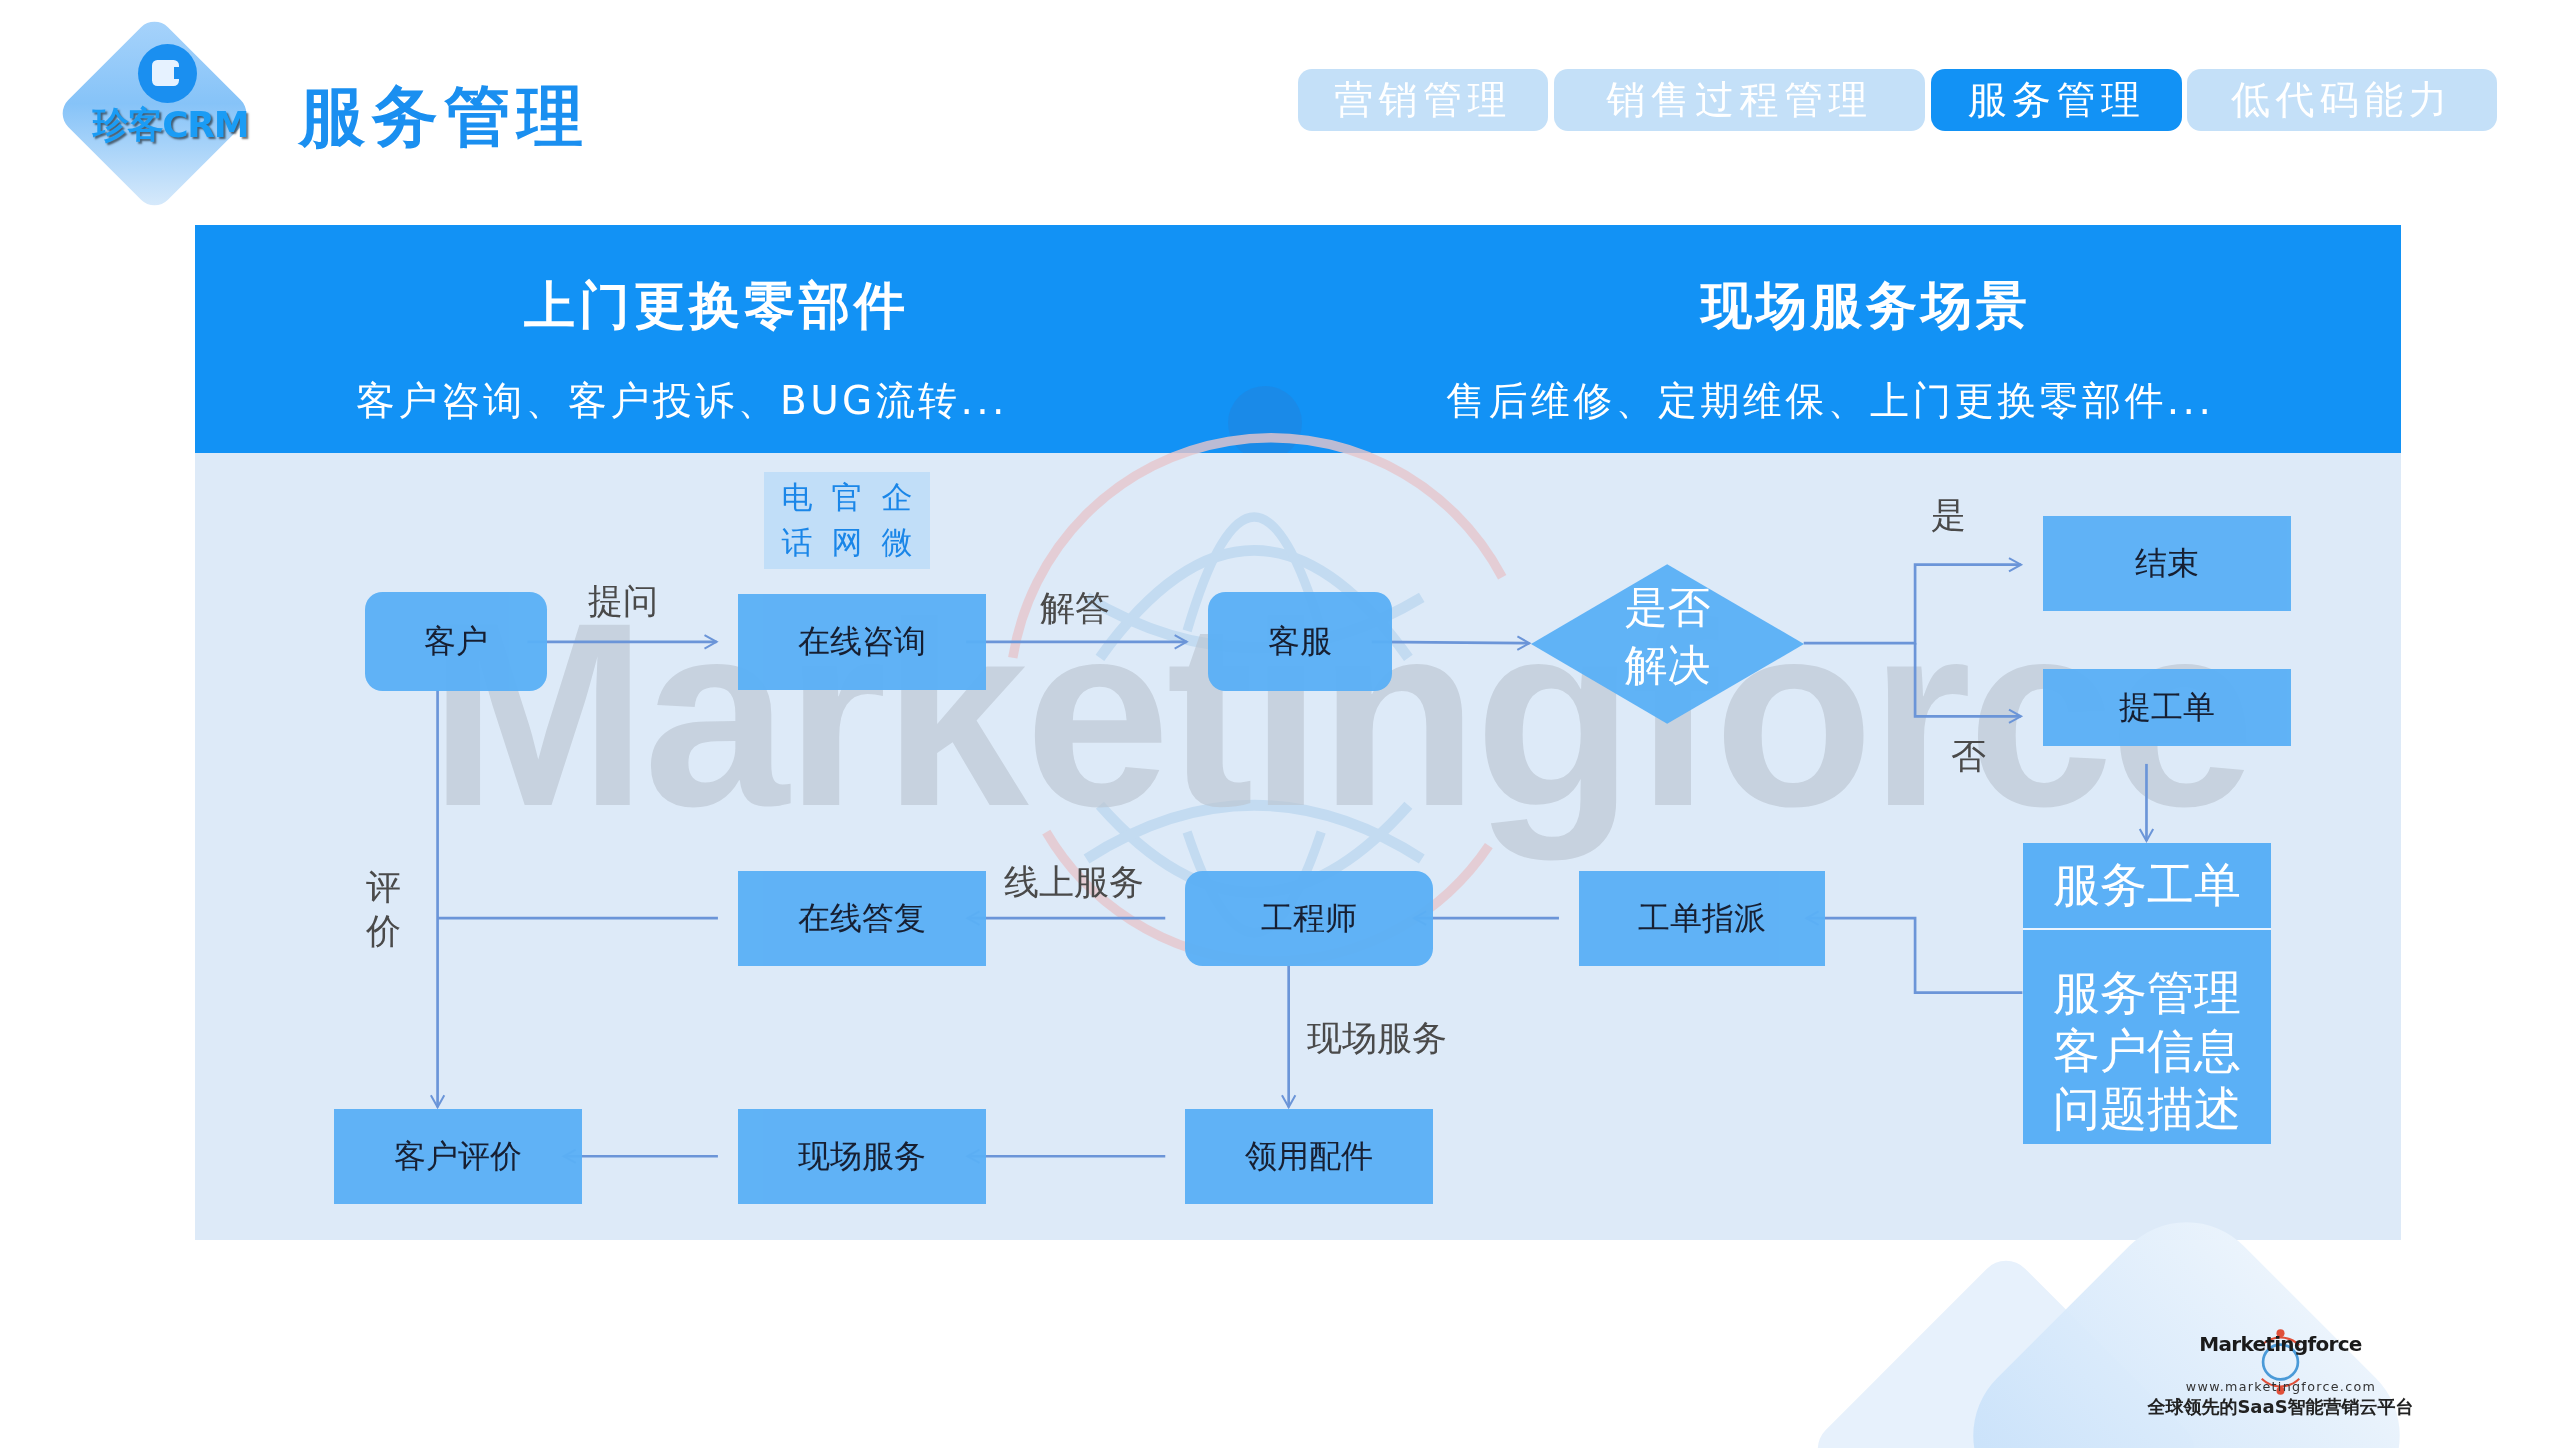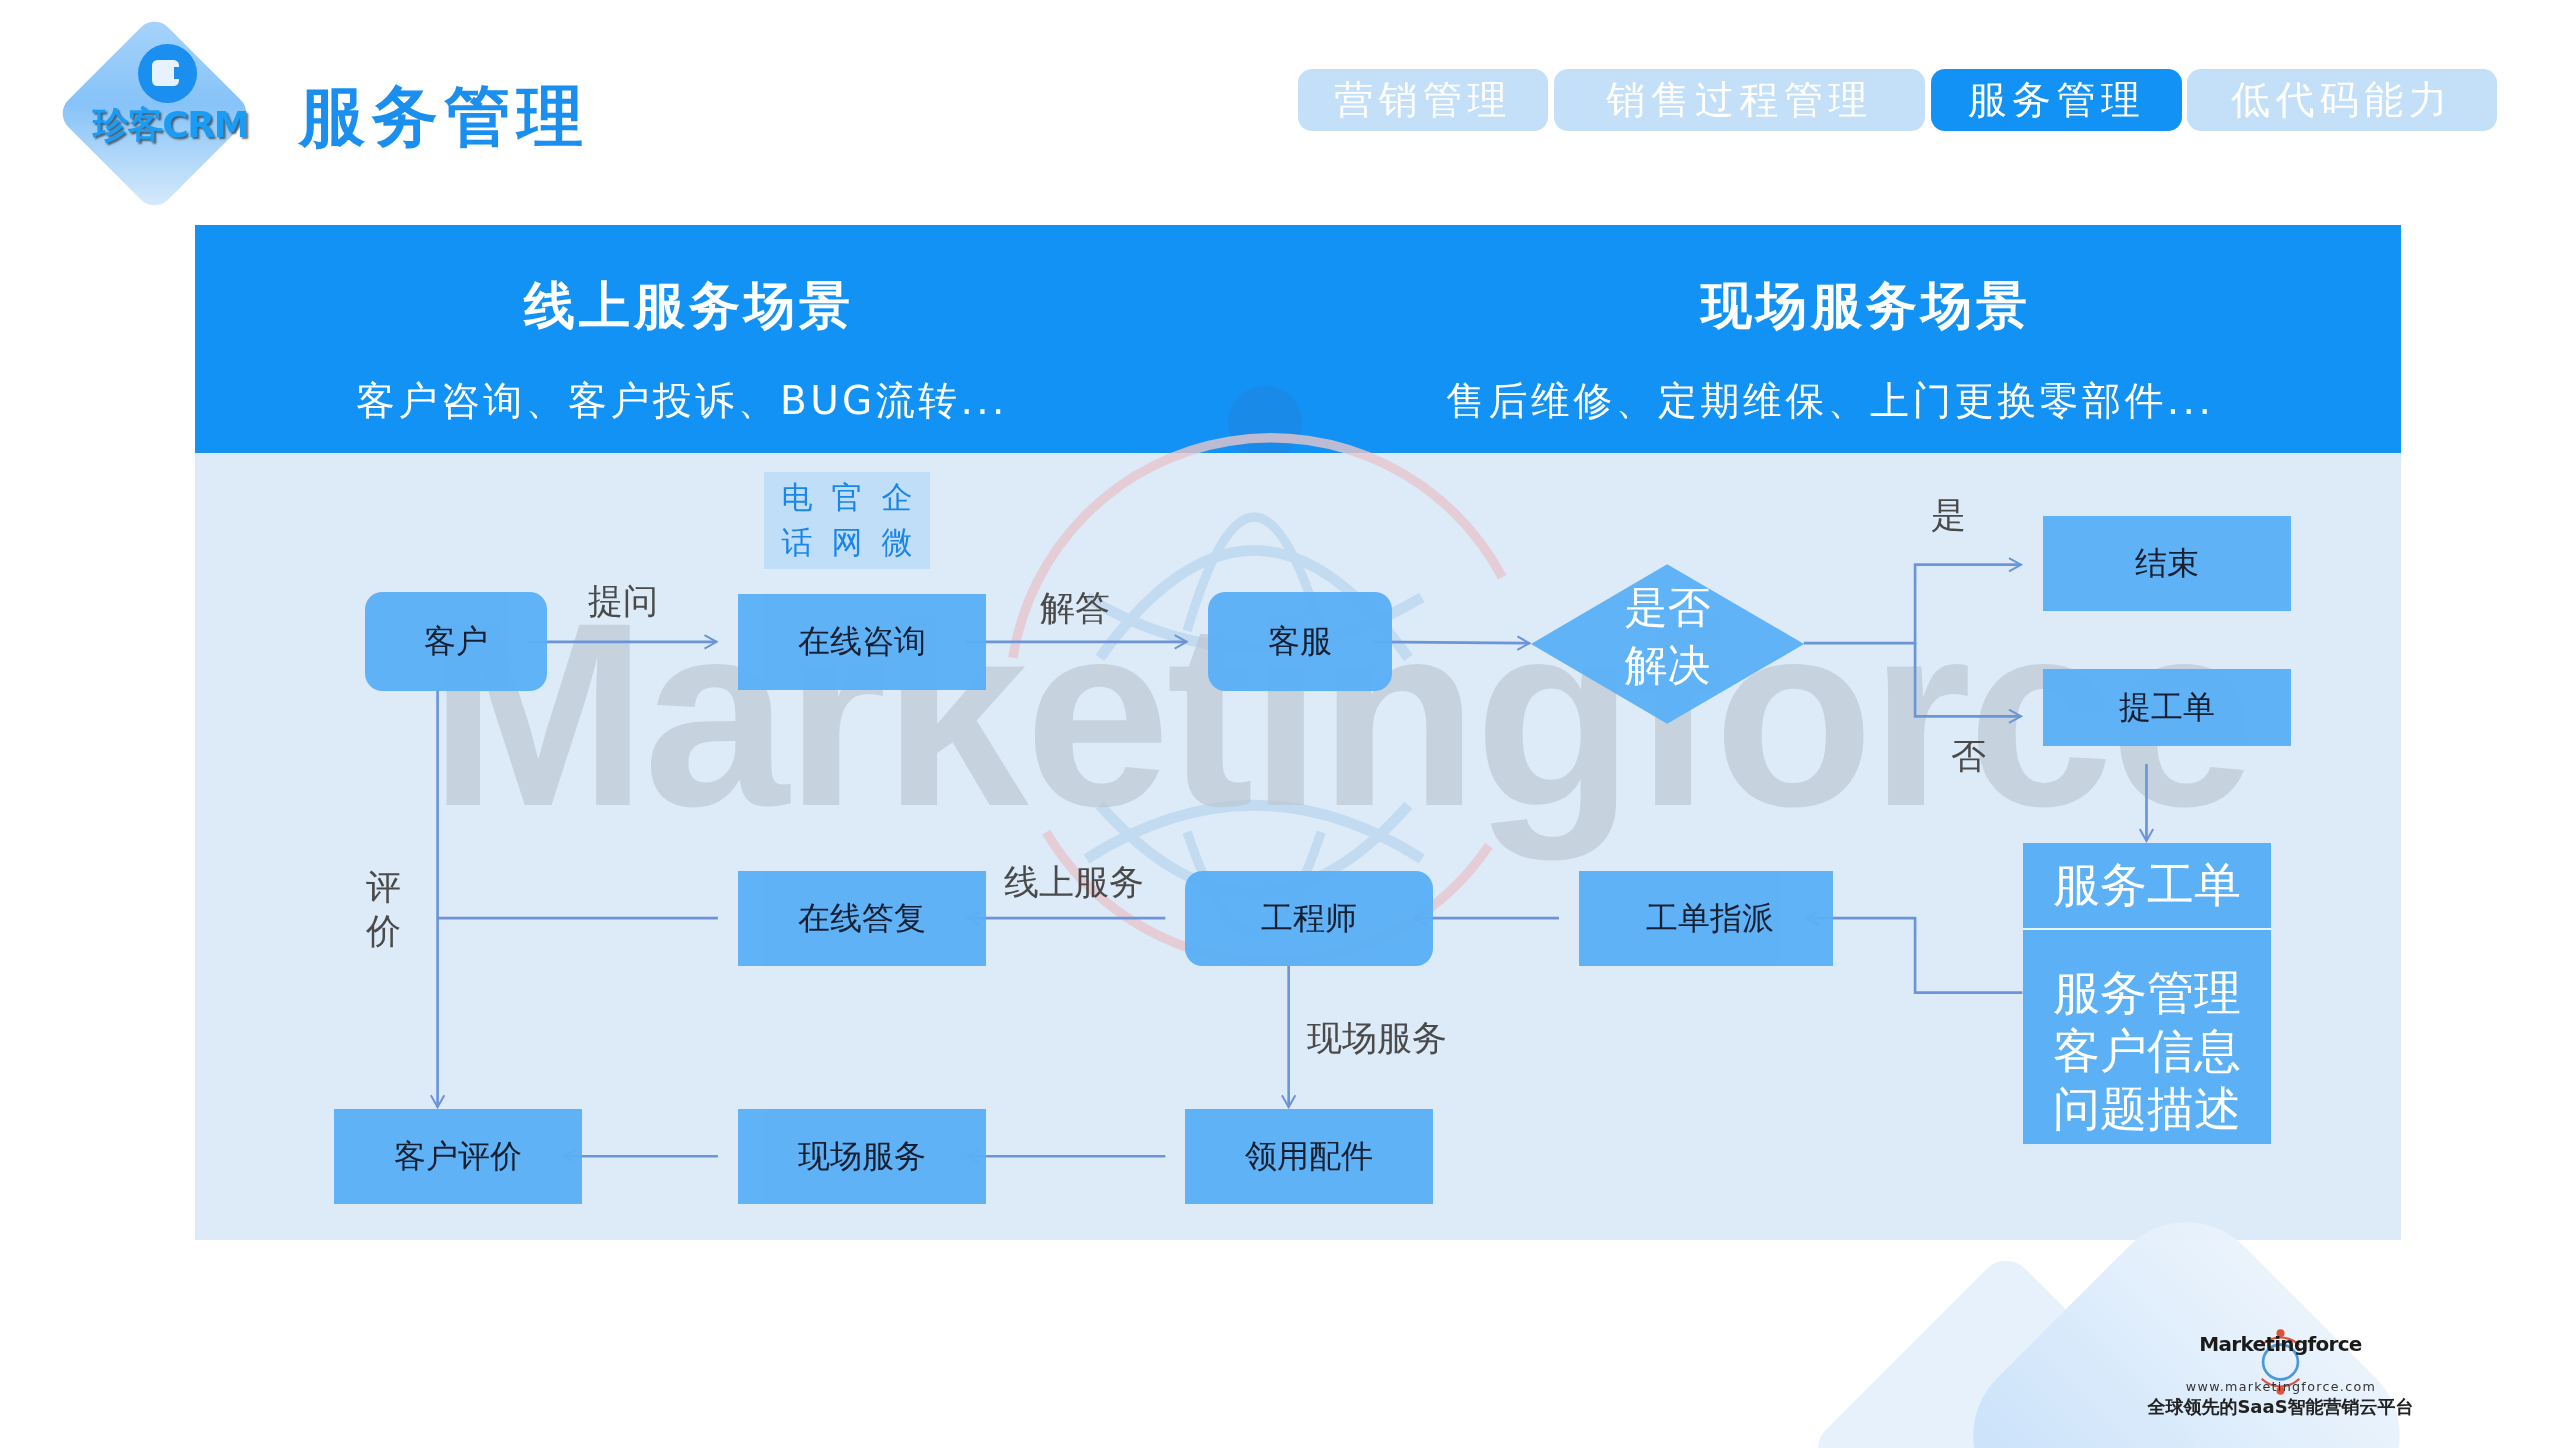--- a/index.html
+++ b/index.html
@@ -54,21 +54,21 @@
 
 <div class="abs tab" style="left:1298px;width:250px;">营销管理</div>
 <div class="abs tab" style="left:1554px;width:371px;">销售过程管理</div>
 <div class="abs tab active" style="left:1931px;width:251px;">服务管理</div>
 <div class="abs tab" style="left:2187px;width:310px;">低代码能力</div>
 
 <div class="abs banner">
   <div class="abs" style="left:0;top:0;width:2206px;height:229px;overflow:hidden;">
     <div class="abs" style="left:1033px;top:161px;width:74px;height:74px;border-radius:50%;background:#1f86e0;opacity:0.6;"></div>
   </div>
-  <div class="abs banner-title" style="left:329px;top:47px;">线上服务场景</div>
+  <div class="abs banner-title" style="left:329px;top:47px;">上门更换零部件</div>
   <div class="abs banner-sub" style="left:161px;top:149px;">客户咨询、客户投诉、BUG流转...</div>
   <div class="abs banner-title" style="left:1506px;top:47px;">现场服务场景</div>
   <div class="abs banner-sub" style="left:1251px;top:149px;">售后维修、定期维保、上门更换零部件...</div>
 </div>
 
 <div class="abs panel"></div>
 
 <svg class="abs" style="left:939px;top:376px;" width="637" height="644" viewBox="0 0 950 960">
   <path d="M110 420 A390 390 0 0 1 840 300" fill="none" stroke="#e6c6cc" stroke-width="14" opacity="0.8"></path>
   <path d="M160 680 A390 390 0 0 0 820 700" fill="none" stroke="#e6c6cc" stroke-width="14" opacity="0.8"></path>
@@ -131,21 +131,21 @@
 
 <div class="abs" style="left:2023px;top:843px;width:248px;height:301px;background:#5bb0f6;">
   <div style="height:85px;display:flex;align-items:center;justify-content:center;color:#fff;font-size:47px;border-bottom:2.7px solid #eaf4ff;">服务工单</div>
   <div style="padding-top:34px;text-align:center;color:#fff;font-size:47px;line-height:58px;">
     <div>服务管理</div>
     <div>客户信息</div>
     <div>问题描述</div>
   </div>
 </div>
 
-<div class="node" style="left:1559px;top:871px;width:246px;height:95px;padding-left:8px;">工单指派</div>
+<div class="node" style="left:1559px;top:871px;width:246px;height:95px;">工单指派</div>
 <div class="node round" style="left:1165px;top:871px;width:248px;height:95px;">工程师</div>
 <div class="node" style="left:718px;top:871px;width:248px;height:95px;">在线答复</div>
 <div class="node" style="left:314px;top:1109px;width:248px;height:95px;">客户评价</div>
 <div class="node" style="left:718px;top:1109px;width:248px;height:95px;">现场服务</div>
 <div class="node" style="left:1165px;top:1109px;width:248px;height:95px;">领用配件</div>
 
 <div class="edge-label" style="left:588px;top:578px;">提问</div>
 <div class="edge-label" style="left:1040px;top:585px;">解答</div>
 <div class="edge-label" style="left:1931px;top:492px;">是</div>
 <div class="edge-label" style="left:1951px;top:733px;">否</div>

